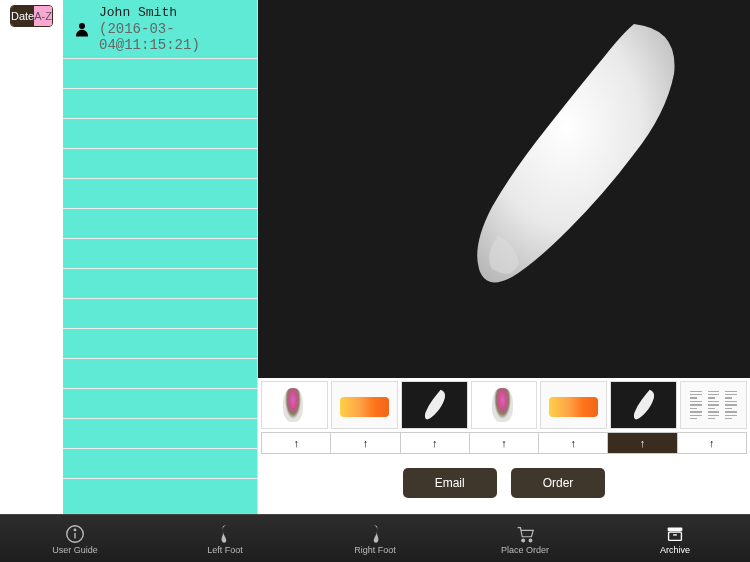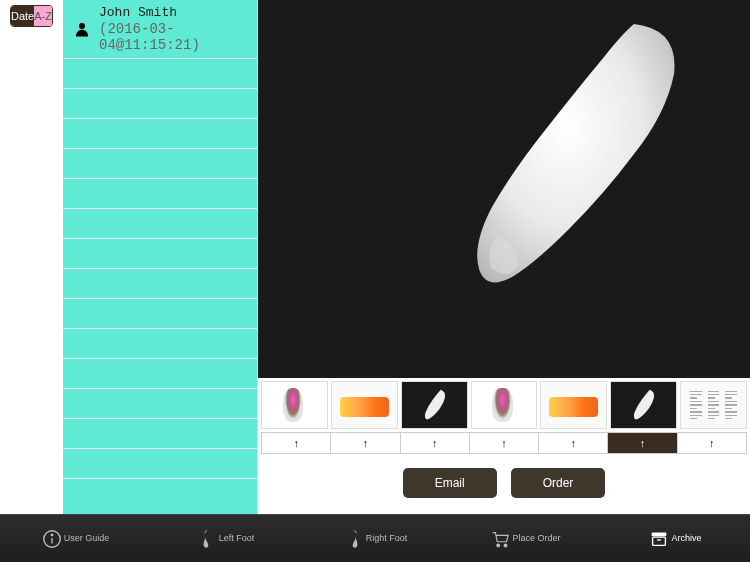--- a/index.html
+++ b/index.html
@@ -44,21 +44,21 @@
 
 .arrow-row { display: flex; border: 1px solid #ccc; margin: 0 3px; }
 .arrow-btn { flex: 1; height: 20px; border-right: 1px solid #ccc; display: flex; align-items: center; justify-content: center; font-size: 11px; background: #fff; cursor: pointer; }
 .arrow-btn:last-child { border-right: none; }
 .arrow-btn.active { background: #3a2d1f; color: #fff; }
 
 .actions { display: flex; gap: 14px; justify-content: center; padding: 14px 0 16px; }
 .act-btn { background: #3f362c; color: #fff; border: none; border-radius: 5px; padding: 8px 32px; font-size: 12px; cursor: pointer; }
 
 .navbar { height: 48px; background: linear-gradient(180deg, #2d2d2d 0%, #1e1e1e 100%); display: flex; border-top: 1px solid #444; }
-.nav-item { flex: 1; display: flex; flex-direction: row; align-items: center; justify-content: center; color: #bbb; font-size: 9px; gap: 1px; cursor: pointer; }
+.nav-item { flex: 1; display: flex; flex-direction: column; align-items: center; justify-content: center; color: #bbb; font-size: 9px; gap: 1px; cursor: pointer; }
 .nav-item.active { color: #fff; }
 .nav-icon { height: 22px; display: flex; align-items: center; justify-content: center; }
 .nav-icon svg { width: 22px; height: 22px; }
 .nav-label { line-height: 1; }
 </style>
 </head>
 <body>
 
 <div class="app">
   <div class="main">

